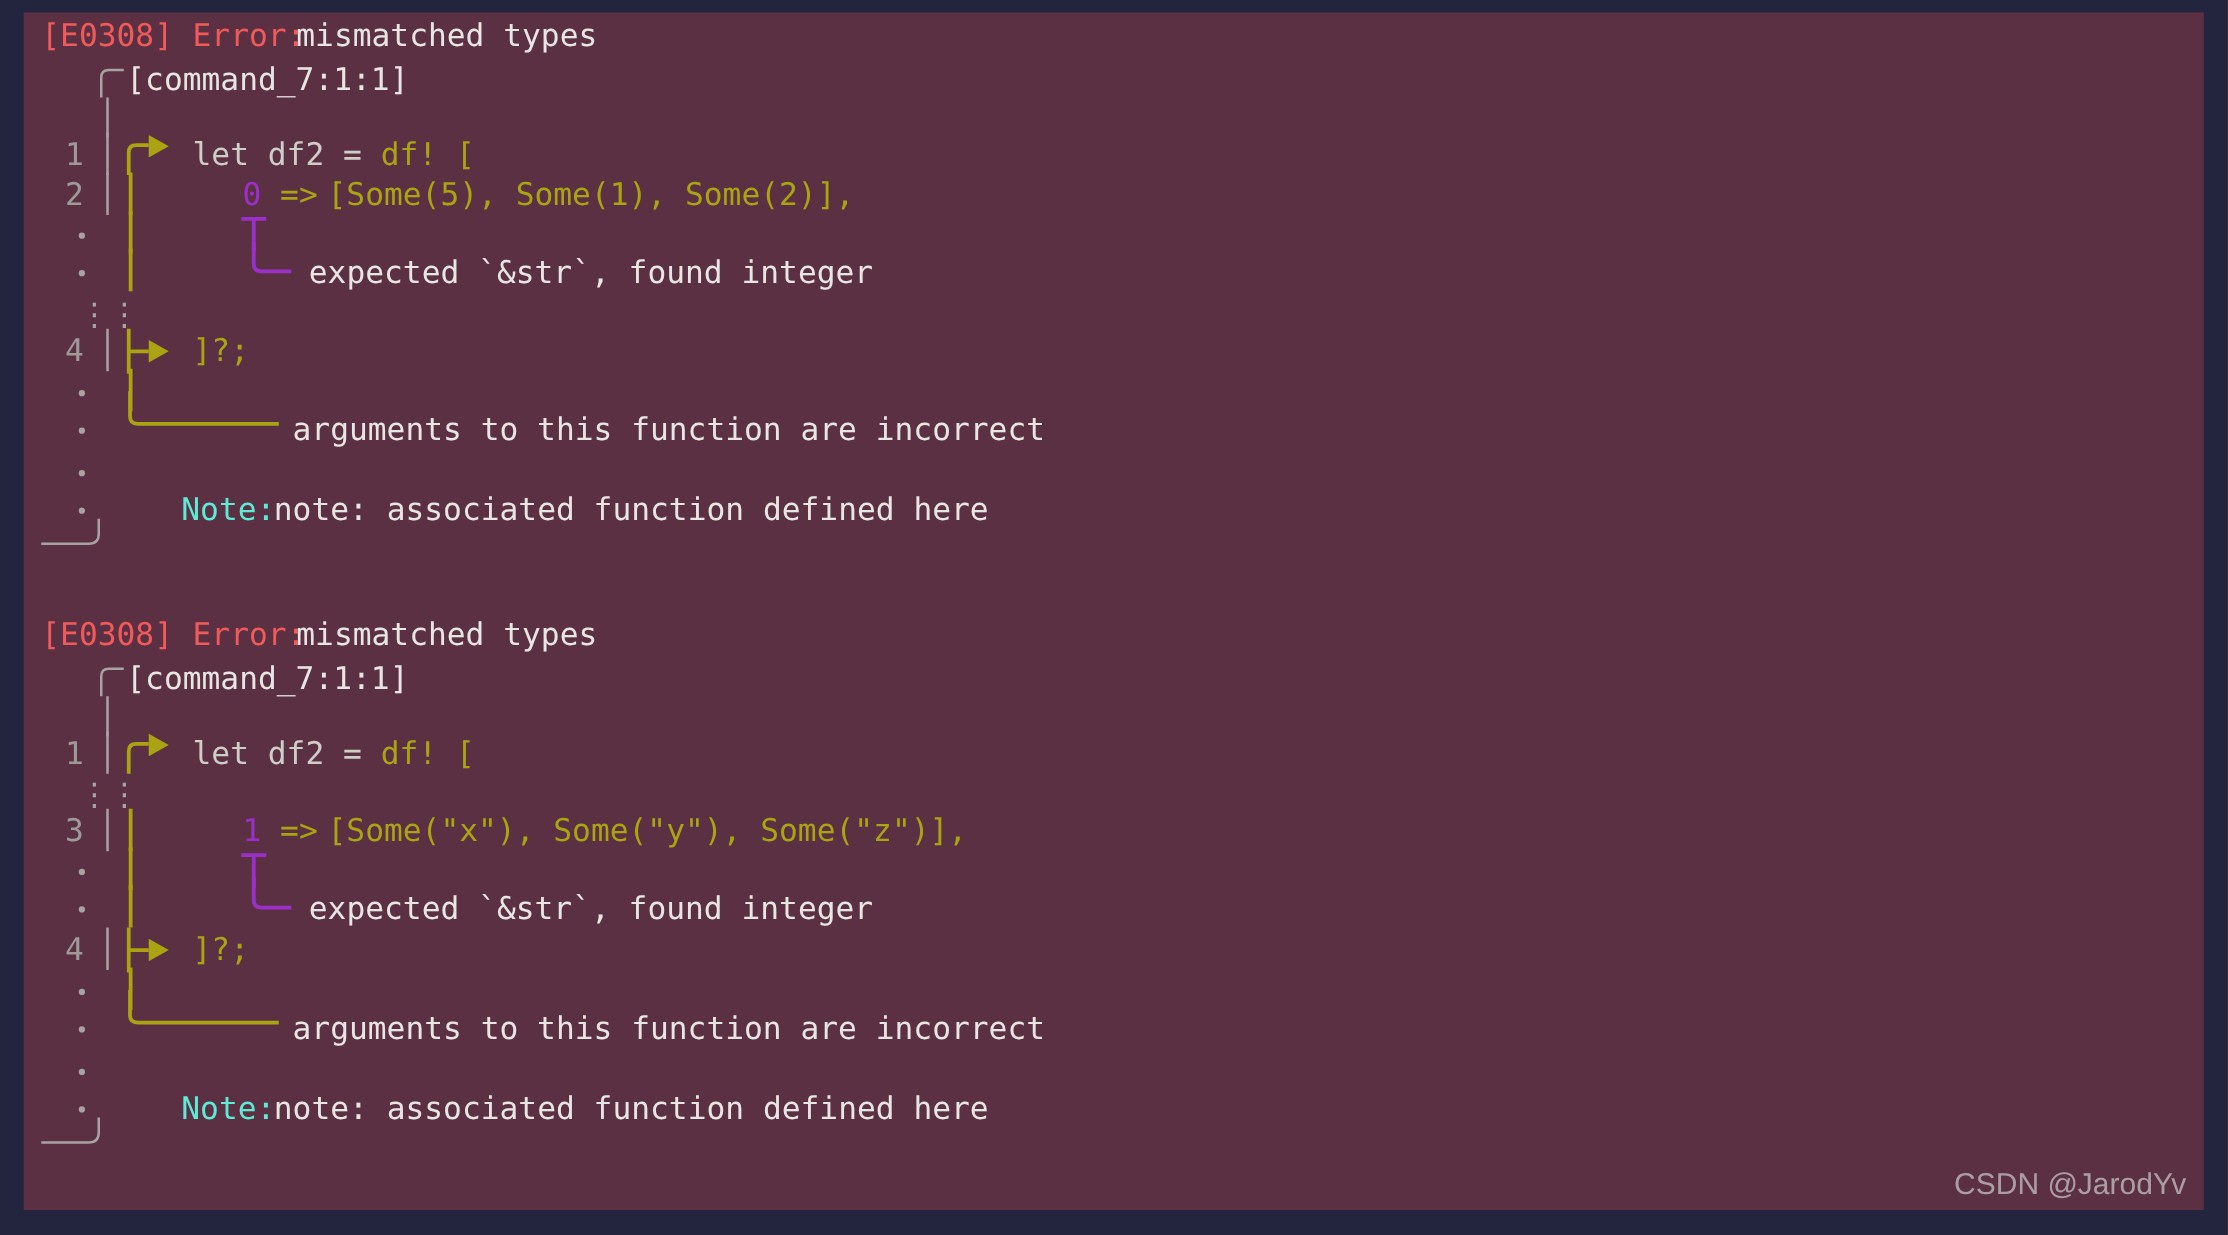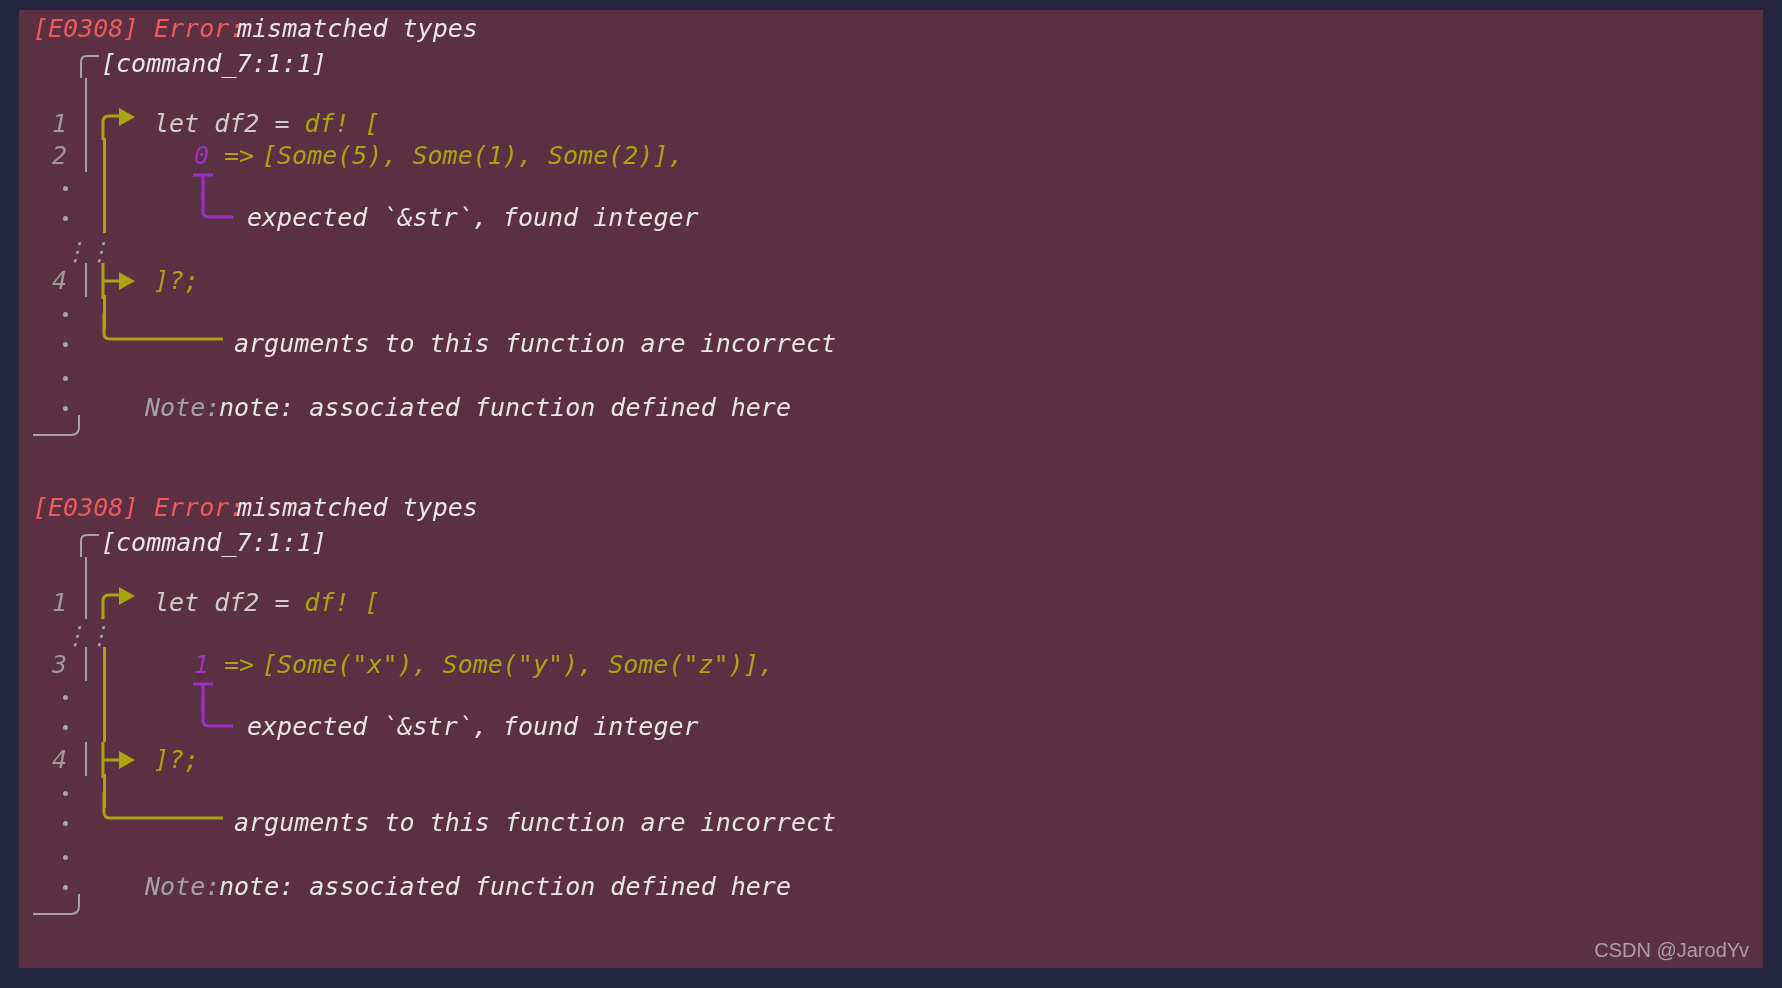--- a/index.html
+++ b/index.html
@@ -17,32 +17,31 @@
     overflow:hidden;
   }
   
   .line{
     position:relative;
     height:34px;
     line-height:34px;
     white-space:pre;
     font-size:25px;
     letter-spacing:0px;
-    font-style:italic;
   }
   .spacer{height:34px;}
   
   .col{position:absolute;top:0;white-space:pre;}
   
   .c-red{color:#f05a5a;}
   .c-white{color:#e8e6e3;}
   .c-gray{color:#a9a6a2;}
   .c-olive{color:#aaa412;}
   .c-purple{color:#9b30c9;}
-  .c-green{color:#a3a3a3;}
+  .c-green{color:#5eead4;}
   .c-code{color:#cfcdc8;}
   
   .gutter-num{
     position:absolute;left:14px;top:0;width:34px;
     text-align:right;color:#9d9a98;font-size:25px;
   }
   .gutter-dot{
     position:absolute;left:44px;top:15px;
     width:5px;height:5px;border-radius:50%;
     background:#a6a3a0;
@@ -57,21 +56,21 @@
     width:2px;height:38px;background:#a6a3a0;
   }
   
   .rail{
     position:absolute;left:84px;top:-2px;
     width:3px;height:38px;background:#aaa412;
   }
   
   #watermark{
     position:absolute;right:14px;bottom:6px;
-    color:#b9b2b4;font-size:20px;
+    color:#b9b2b4;font-size:24px;
     font-family:"Liberation Sans",sans-serif;
     opacity:.85;
   }
   svg{display:block;overflow:visible;}
   .ov{position:absolute;left:0;top:0;pointer-events:none;}
 </style>
 </head>
 <body>
 
 <div id="terminal">

